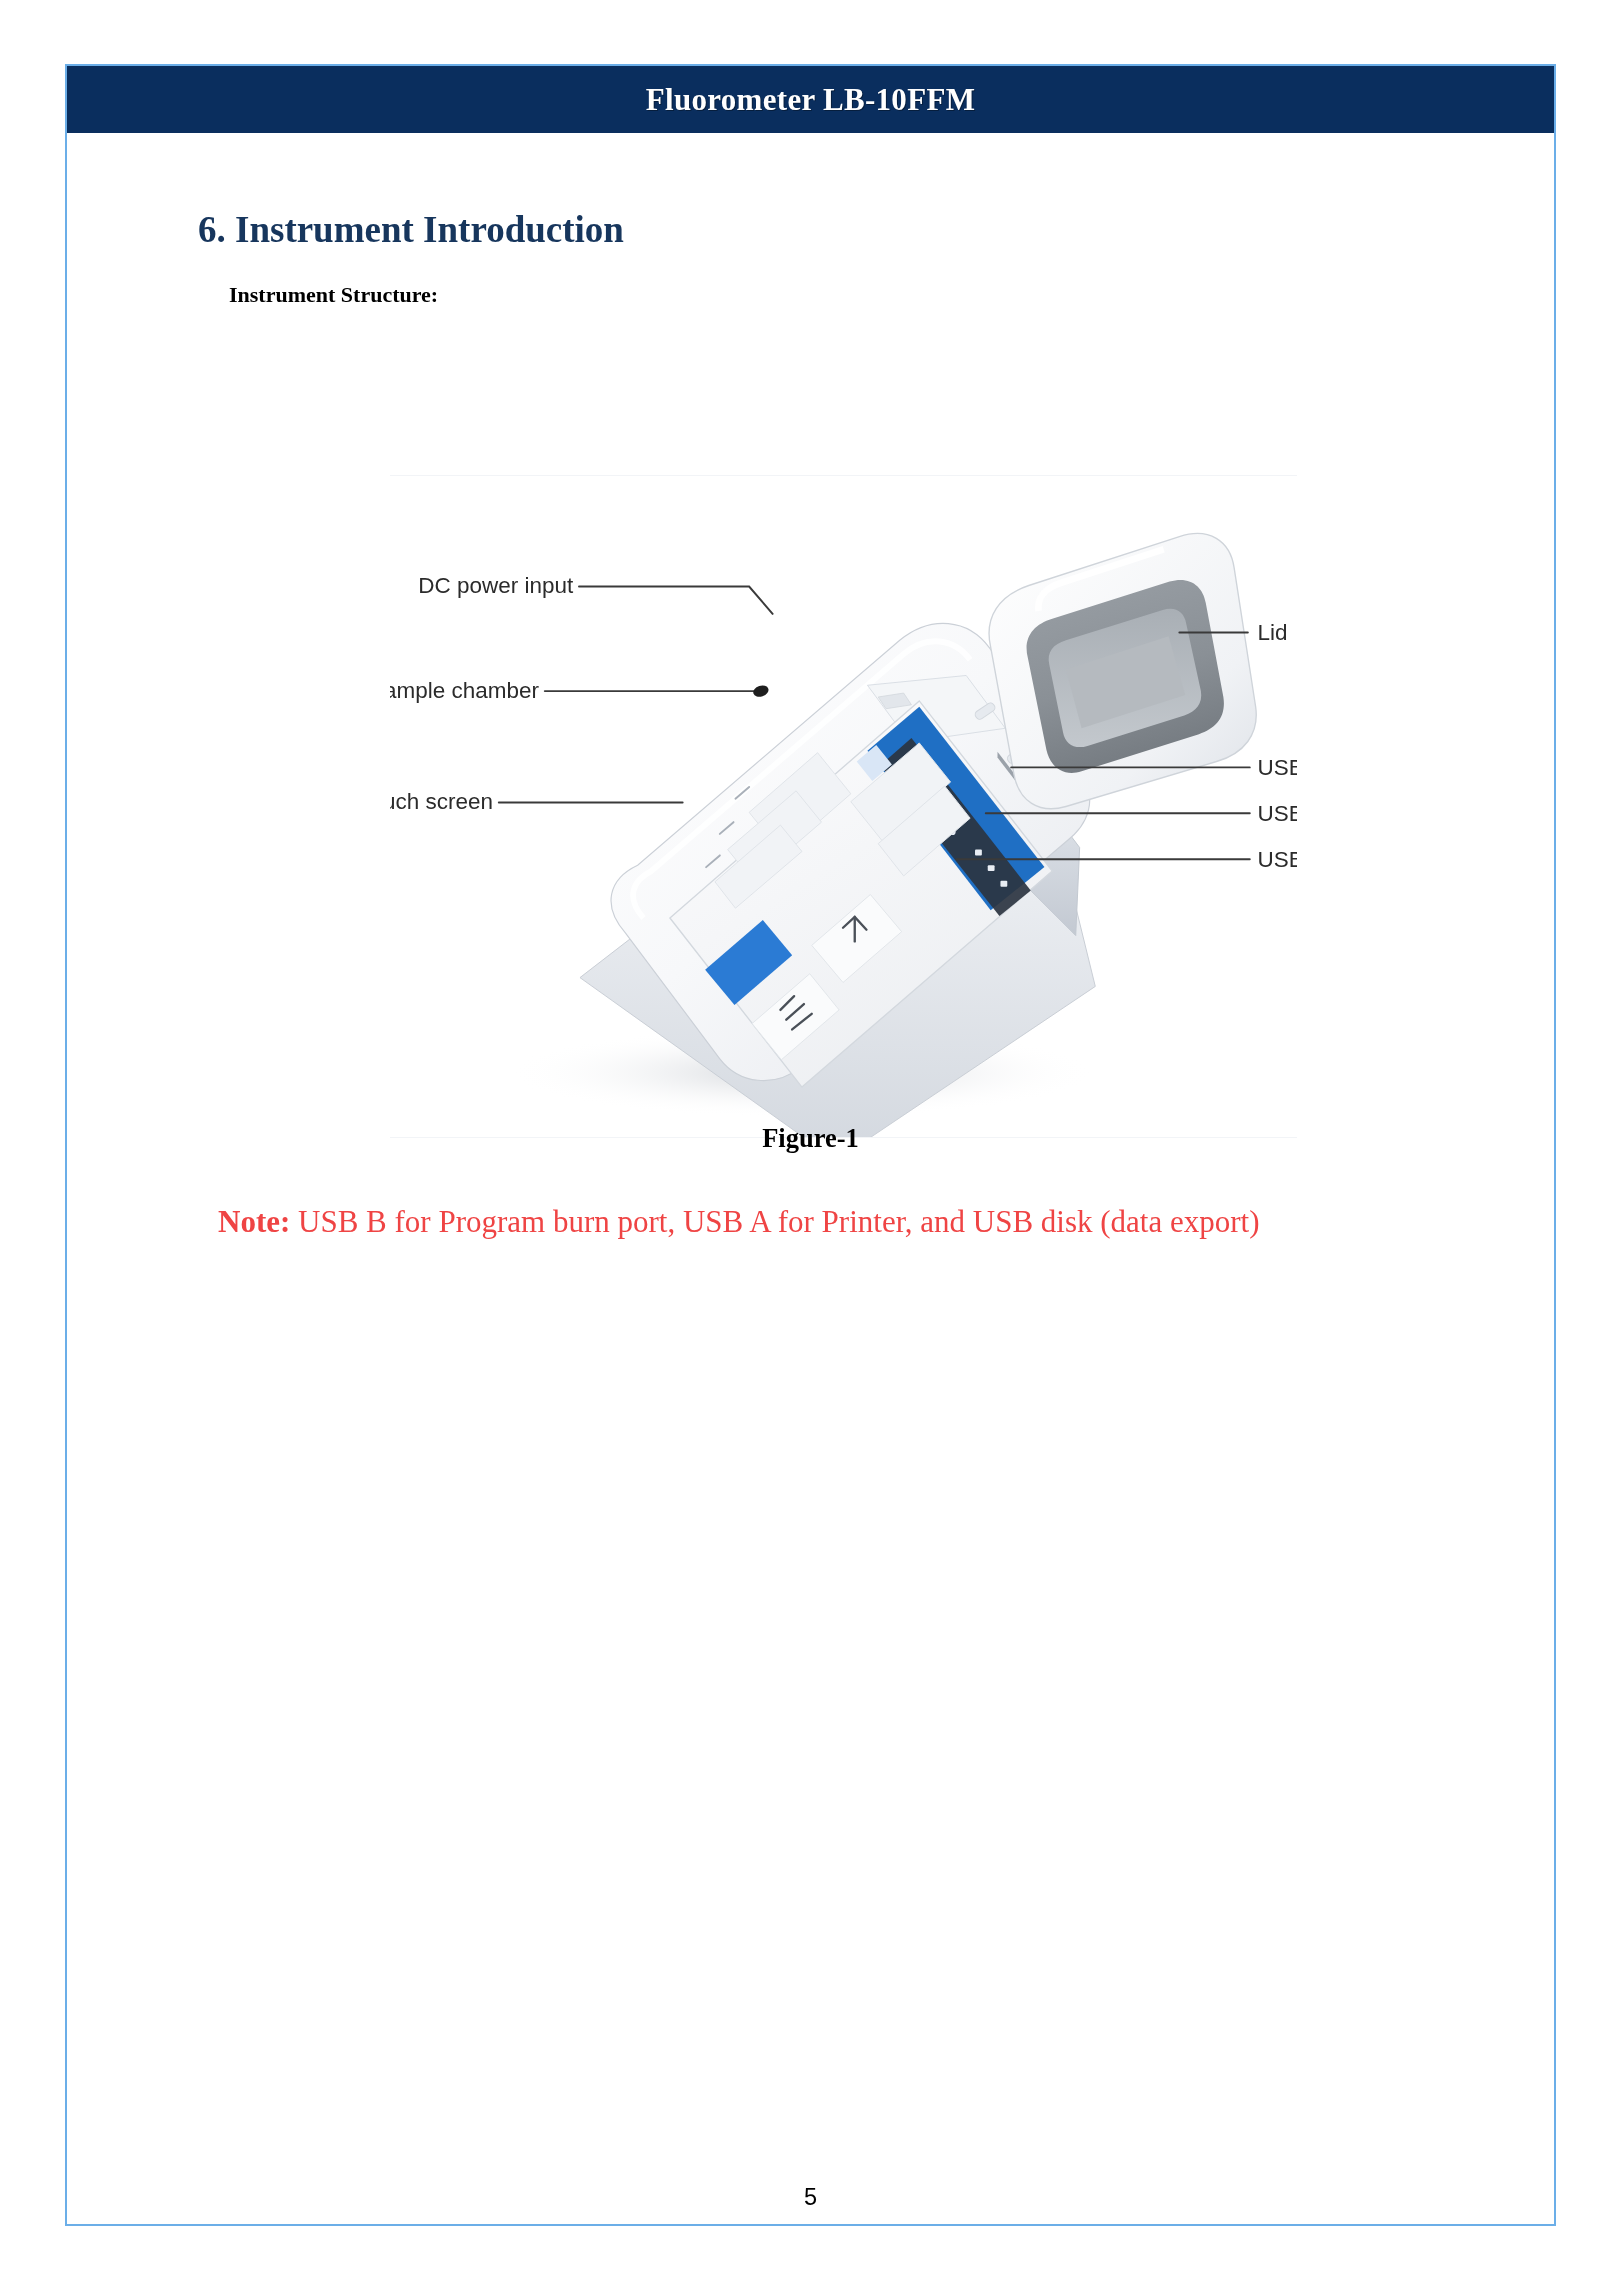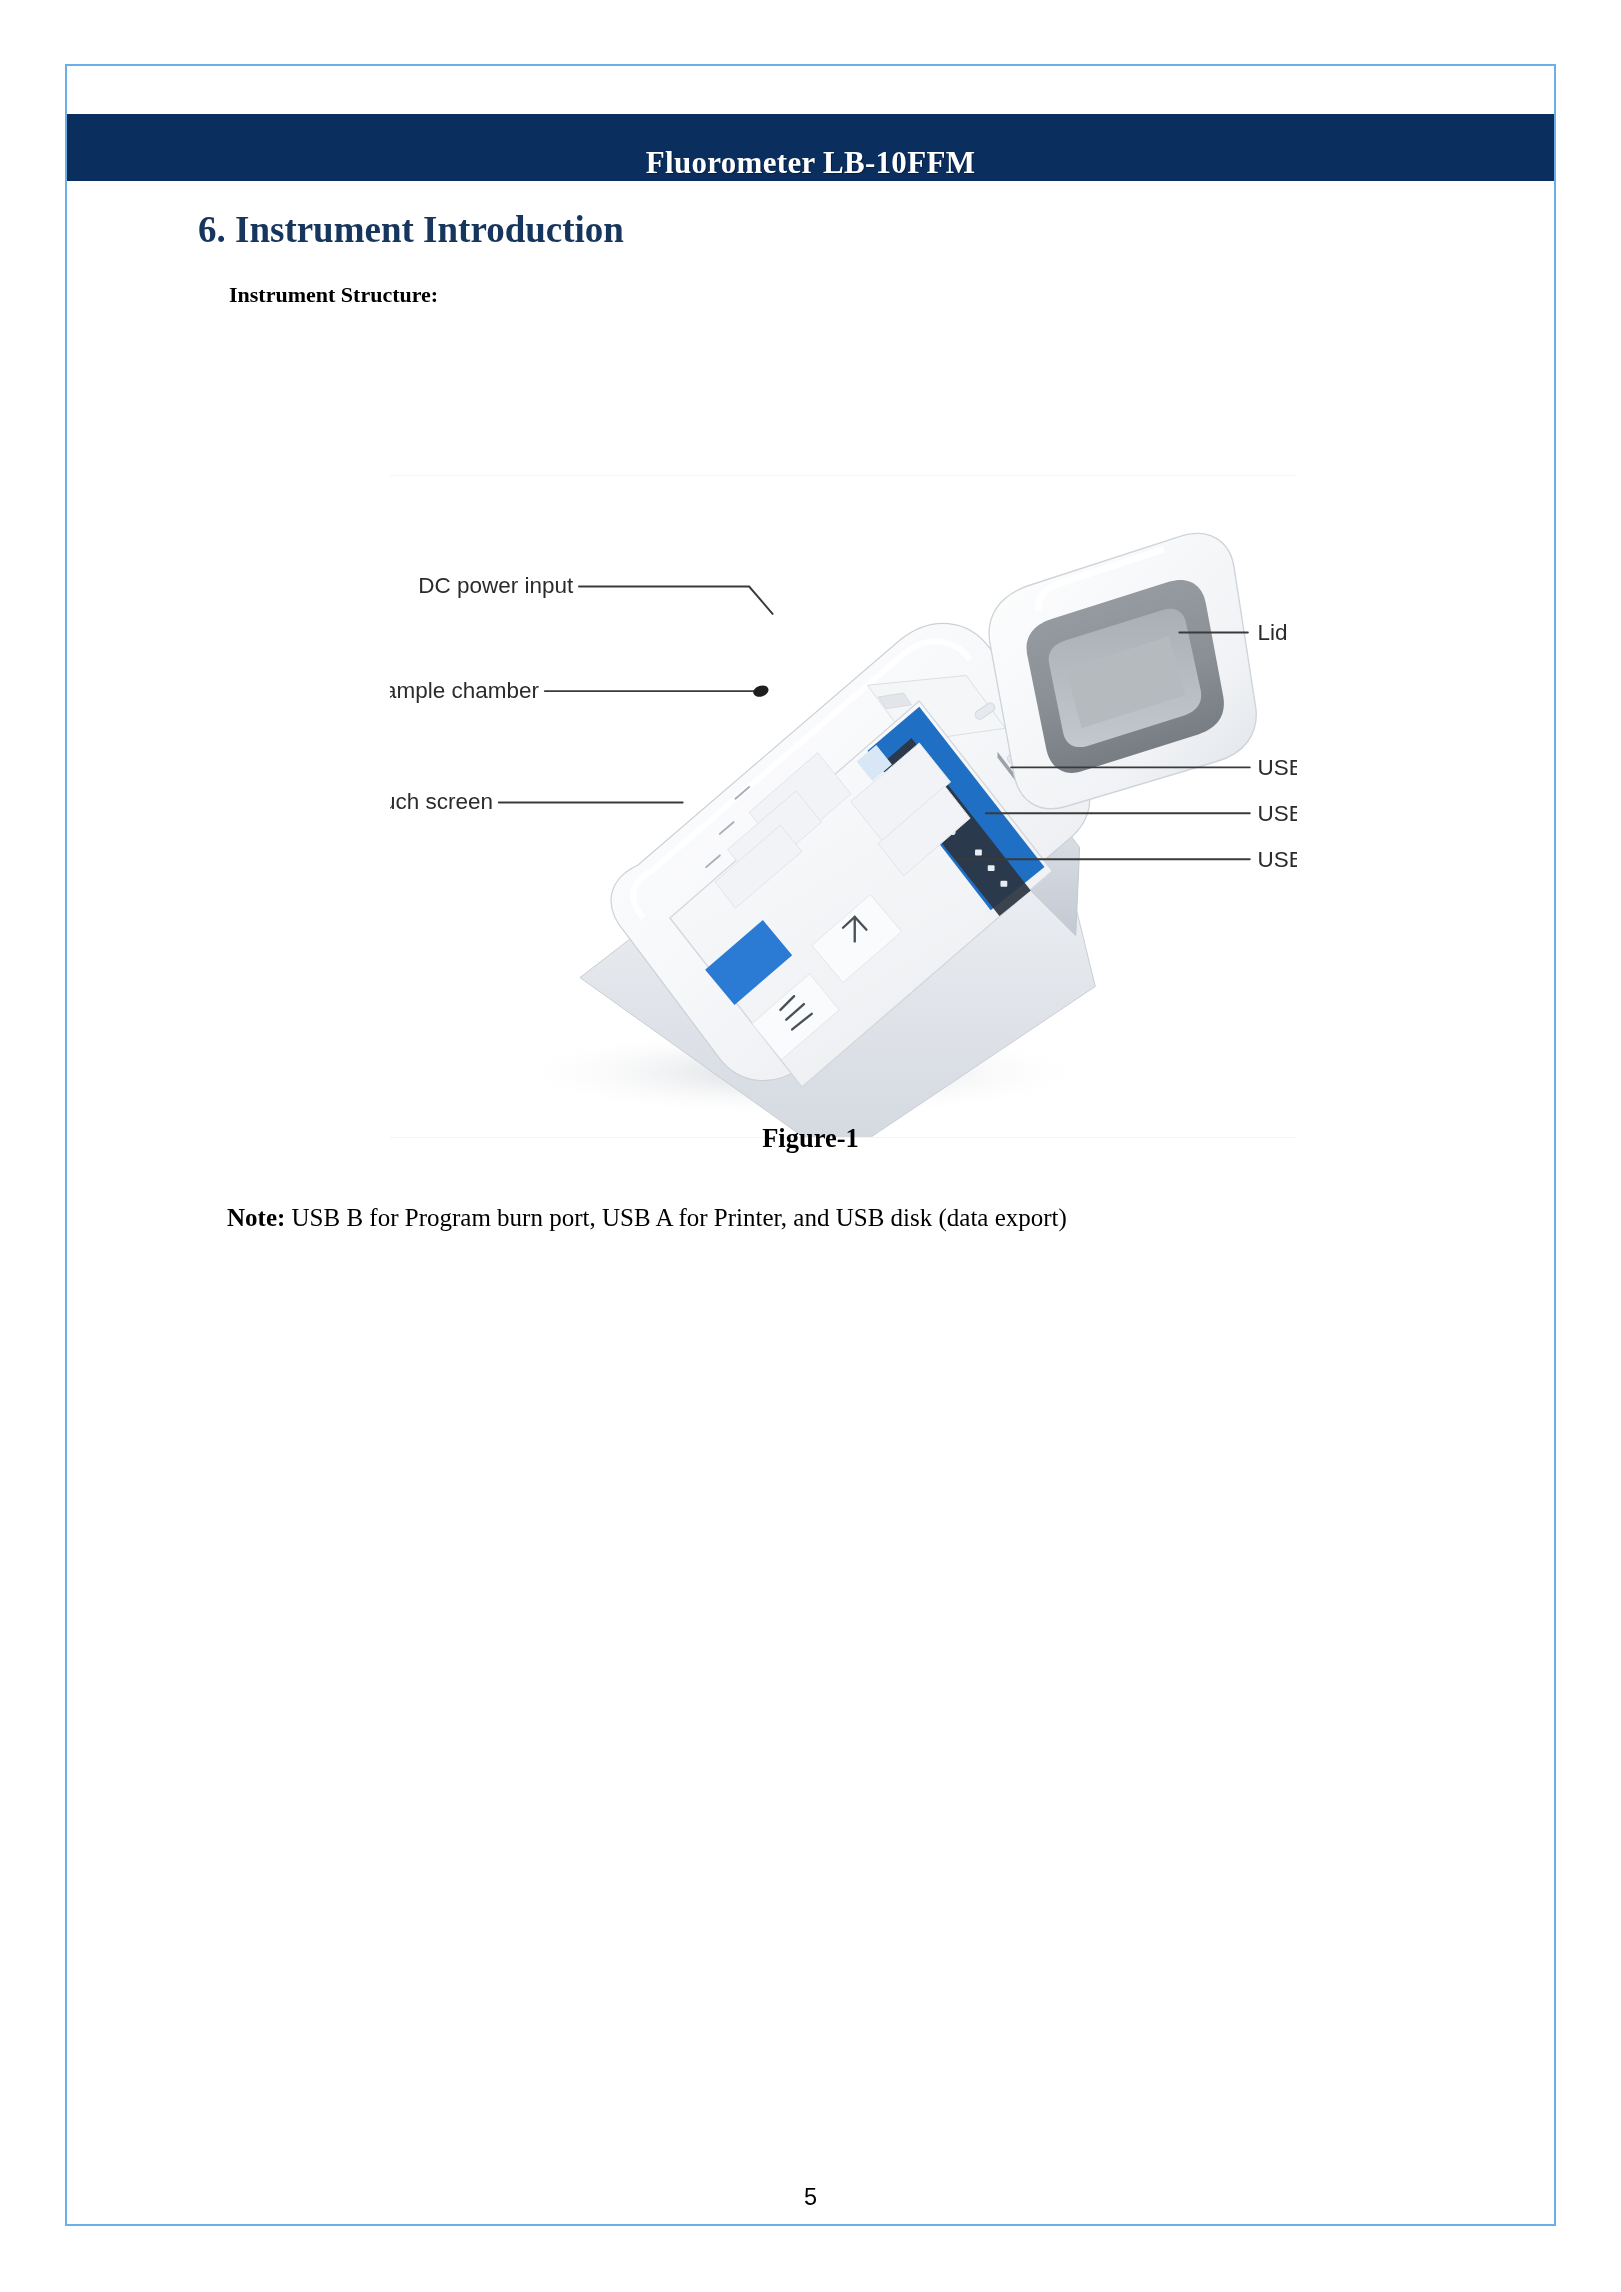--- a/index.html
+++ b/index.html
@@ -29,24 +29,23 @@
 
   
   #doc-header {
     position: absolute;
     left: 0;
     top: 0;
     width: 100%;
     height: 67px;
     background: #0A2E5E;
     display: flex;
-    align-items: flex-end;
+    align-items: center;
     justify-content: center;
     box-sizing: border-box;
-    margin-top: 48px;
   }
   #doc-header .title {
     color: #ffffff;
     font-family: "Liberation Serif", serif;
     font-weight: bold;
     font-size: 31px;
     letter-spacing: 0.3px;
     text-shadow: 1px 1px 0 rgba(0,0,0,0.35);
   }
 
@@ -108,25 +107,25 @@
     top: 990px;
     text-align: center;
     font-family: "Liberation Serif", serif;
     font-weight: bold;
     font-size: 26.5px;
     color: #000000;
   }
 
   .note-line {
     position: absolute;
-    left: 160px;
+    left: 151px;
     top: 1071px;
     font-family: "Liberation Serif", serif;
-    font-size: 25px;
-    color: #000000;
+    font-size: 31px;
+    color: #ef4444;
     white-space: nowrap;
   }
   .note-line .note-label { font-weight: bold; }
 
   .page-number {
     position: absolute;
     left: 0;
     width: 100%;
     top: 2051px;
     text-align: center;

